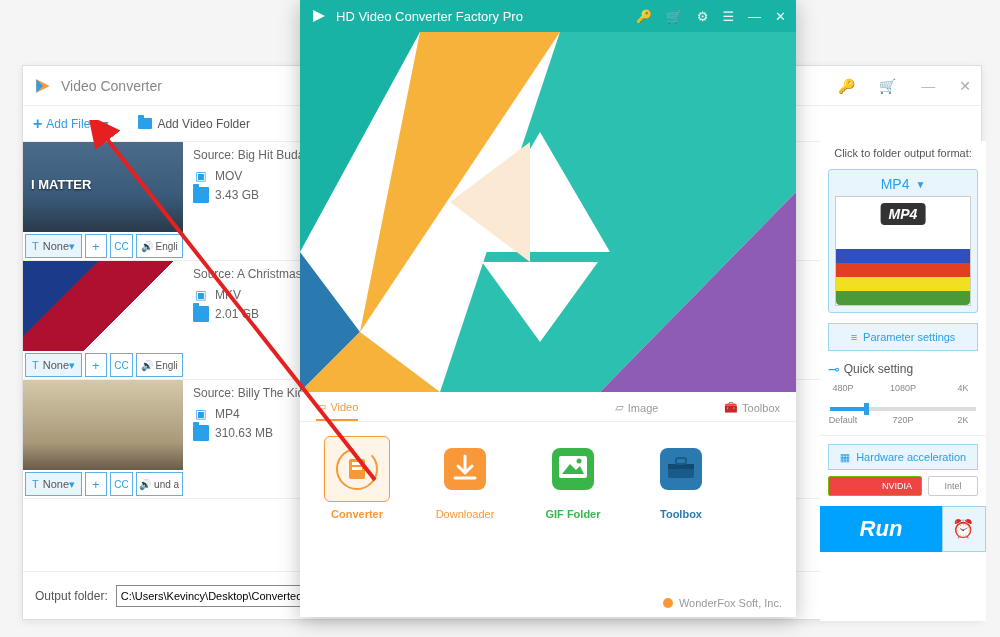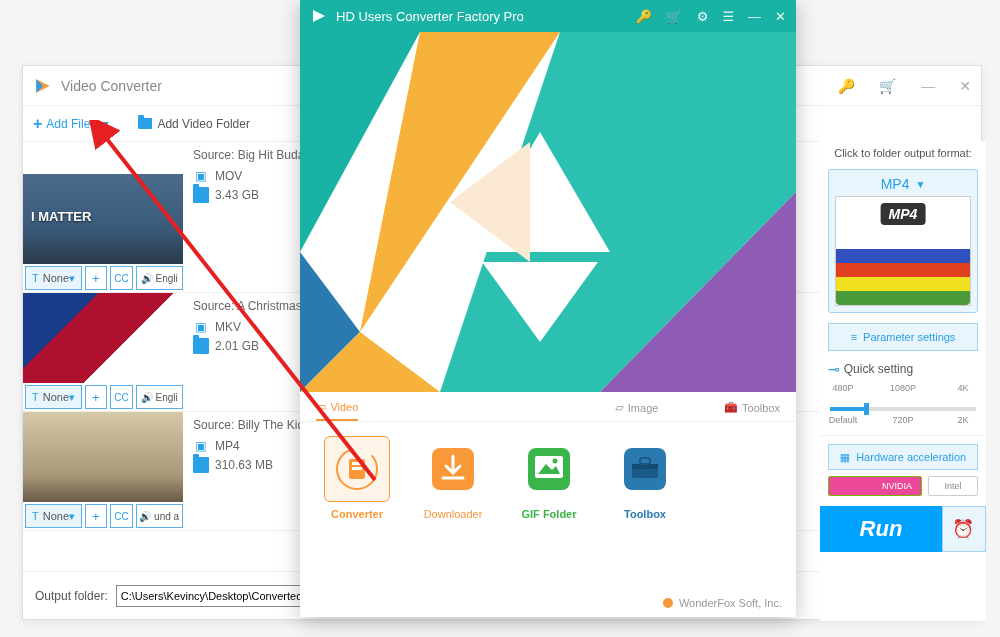--- a/index.html
+++ b/index.html
@@ -17,21 +17,21 @@
 .back-toolbar { height: 36px; display: flex; align-items: center; gap: 6px; padding: 0 10px; border-bottom: 1px solid #eee; font-size: 12px; color: #555; }
 .add-files { color: #2aa0e8; display: flex; align-items: center; gap: 4px; cursor: pointer; }
 .add-files .plus { font-weight: bold; font-size: 16px; }
 .dd-arrow { color: #2aa0e8; cursor: pointer; }
 .add-folder { display: flex; align-items: center; gap: 5px; cursor: pointer; }
 
 .file-list { height: 390px; overflow: hidden; }
 .file-item { display: flex; border-bottom: 1px solid #eee; }
 .thumb-col { width: 160px; }
 .thumb { width: 160px; height: 90px; background: linear-gradient(135deg,#3a4a5a,#6a7a8a); position: relative; }
-.thumb.t1 { background: linear-gradient(180deg, #4a6b8a 0%, #3a5a7a 60%, #2a3a4a 100%); margin-top: 32px; }
+.thumb.t1 { background: linear-gradient(180deg, #4a6b8a 0%, #3a5a7a 60%, #2a3a4a 100%); }
 .thumb.t2 { background: linear-gradient(135deg, #1a3a8a 30%, #b01030 30% 60%, #fff 60%); }
 .thumb.t3 { background: linear-gradient(180deg, #d4c9a8 0%, #a89878 70%, #6a5a4a 100%); }
 .thumb-text { position: absolute; left: 8px; top: 35px; color: #fff; font-size: 13px; font-weight: 600; text-shadow: 0 1px 2px rgba(0,0,0,.7); }
 .item-controls { height: 28px; display: flex; gap: 3px; padding: 2px 0 2px 2px; }
 .ic-select { flex: 1; border: 1px solid #5ab0e8; background: #e8f5fc; display: flex; align-items: center; padding: 0 6px; font-size: 11px; color: #555; cursor: pointer; }
 .ic-select .dd { margin-left: auto; color: #2aa0e8; }
 .ic-btn { width: 26px; border: 1px solid #5ab0e8; background: #fff; display: flex; align-items: center; justify-content: center; cursor: pointer; color: #2aa0e8; font-size: 13px; }
 .ic-cc { font-size: 10px; }
 .ic-audio { width: 54px; border: 1px solid #5ab0e8; background: #fff; display: flex; align-items: center; justify-content: center; font-size: 10px; color: #555; cursor: pointer; padding: 0 2px; gap: 2px; }
 
@@ -56,21 +56,21 @@
 .quick-setting { padding: 0 8px 10px; border-bottom: 1px solid #eee; }
 .quick-setting .qs-title { color: #555; margin-bottom: 6px; display: flex; align-items: center; gap: 4px; }
 .qs-bullet { color: #2aa0e8; font-size: 14px; }
 .slider { height: 4px; background: linear-gradient(90deg, #2aa0e8 25%, #ddd 25%); position: relative; margin: 14px 2px 4px; }
 .slider .handle { position: absolute; left: 23%; top: -4px; width: 5px; height: 12px; background: #2aa0e8; }
 .slider-labels { display: flex; justify-content: space-between; font-size: 9px; color: #888; }
 .slider-labels span { width: 30px; text-align: center; }
 .hw-accel { margin: 8px 8px 0; border: 1px solid #a0d4f0; background: #e8f5fc; color: #2aa0e8; height: 26px; display: flex; align-items: center; justify-content: center; gap: 6px; cursor: pointer; font-size: 11px; }
 .hw-badges { display: flex; gap: 6px; padding: 6px 8px; }
 .hw-badge { flex: 1; height: 20px; border: 1px solid #ccc; display: flex; align-items: center; justify-content: center; font-size: 9px; border-radius: 2px; }
-.hw-badge.nvidia { background: #ec4899; color: #fff; border-color: #76b900; padding-left: 44px; }
+.hw-badge.nvidia { background: #ef4444; color: #fff; border-color: #76b900; padding-left: 44px; }
 .hw-badge.intel { color: #888; }
 .run-row { display: flex; height: 46px; margin-top: 4px; }
 .run-btn { flex: 1; background: #00a2ff; color: #fff; display: flex; align-items: center; justify-content: center; font-size: 22px; font-weight: 600; font-style: italic; cursor: pointer; }
 .alarm-btn { width: 44px; background: #e8f5fc; border: 1px solid #a0d4f0; display: flex; align-items: center; justify-content: center; color: #2aa0e8; cursor: pointer; font-size: 18px; }
 
 
 .front-window { position: absolute; left: 300px; top: 0; width: 496px; height: 617px; background: #fff; box-shadow: 0 4px 20px rgba(0,0,0,.25); z-index: 10; }
 .front-titlebar { height: 32px; background: #19b3a6; display: flex; align-items: center; padding: 0 10px; color: #fff; font-size: 13px; }
 .front-titlebar .ft-logo { width: 18px; height: 18px; margin-right: 8px; }
 .front-titlebar .ft-title { flex: 1; }
@@ -78,21 +78,21 @@
 .front-titlebar .ft-icons span { cursor: pointer; opacity: .9; }
 
 .hero { height: 360px; position: relative; overflow: hidden; }
 .hero svg { width: 100%; height: 100%; }
 
 .launcher-tabs { display: flex; gap: 20px; padding: 8px 16px 0; font-size: 11px; color: #999; border-bottom: 1px solid #eee; }
 .launcher-tabs .lt { display: flex; align-items: center; gap: 4px; padding-bottom: 6px; cursor: pointer; }
 .launcher-tabs .lt.active { color: #f89838; border-bottom: 2px solid #f89838; }
 .launcher-tabs .spacer { flex: 1; }
 
-.launcher-tiles { display: flex; gap: 14px; padding: 14px 16px 4px; }
+.launcher-tiles { display: flex; gap: 26px; padding: 14px 16px 4px; }
 .tile { width: 82px; text-align: center; cursor: pointer; }
 .tile .tile-icon { width: 66px; height: 66px; margin: 0 auto 6px; border-radius: 6px; display: flex; align-items: center; justify-content: center; }
 .tile.active .tile-icon { background: #fff4e8; border: 1px solid #f89838; }
 .tile .tile-label { font-size: 11px; }
 .tile.active .tile-label { color: #f89838; font-weight: 600; }
 .tile.nonactive .tile-label { color: #888; }
 .tile.nonactive.orange .tile-label { color: #f89838; }
 .tile.nonactive.green .tile-label { color: #3ab54a; font-weight: 600; }
 .tile.nonactive.blue .tile-label { color: #2a7ab0; font-weight: 600; }
 
@@ -277,21 +277,21 @@
     <div class="run-btn">Run</div>
     <div class="alarm-btn">⏰</div>
   </div>
 </div>
 
 <div class="front-window">
   <div class="front-titlebar">
     <svg class="ft-logo" viewBox="0 0 24 24">
         <path d="M4 4 L20 12 L4 20 Z" fill="#fff"></path>
       </svg>
-    <span class="ft-title">HD Users Converter Factory Pro</span>
+    <span class="ft-title">HD Video Converter Factory Pro</span>
     <div class="ft-icons">
       <span>🔑</span>
       <span>🛒</span>
       <span>⚙</span>
       <span>☰</span>
       <span>—</span>
       <span>✕</span>
     </div>
   </div>
 

